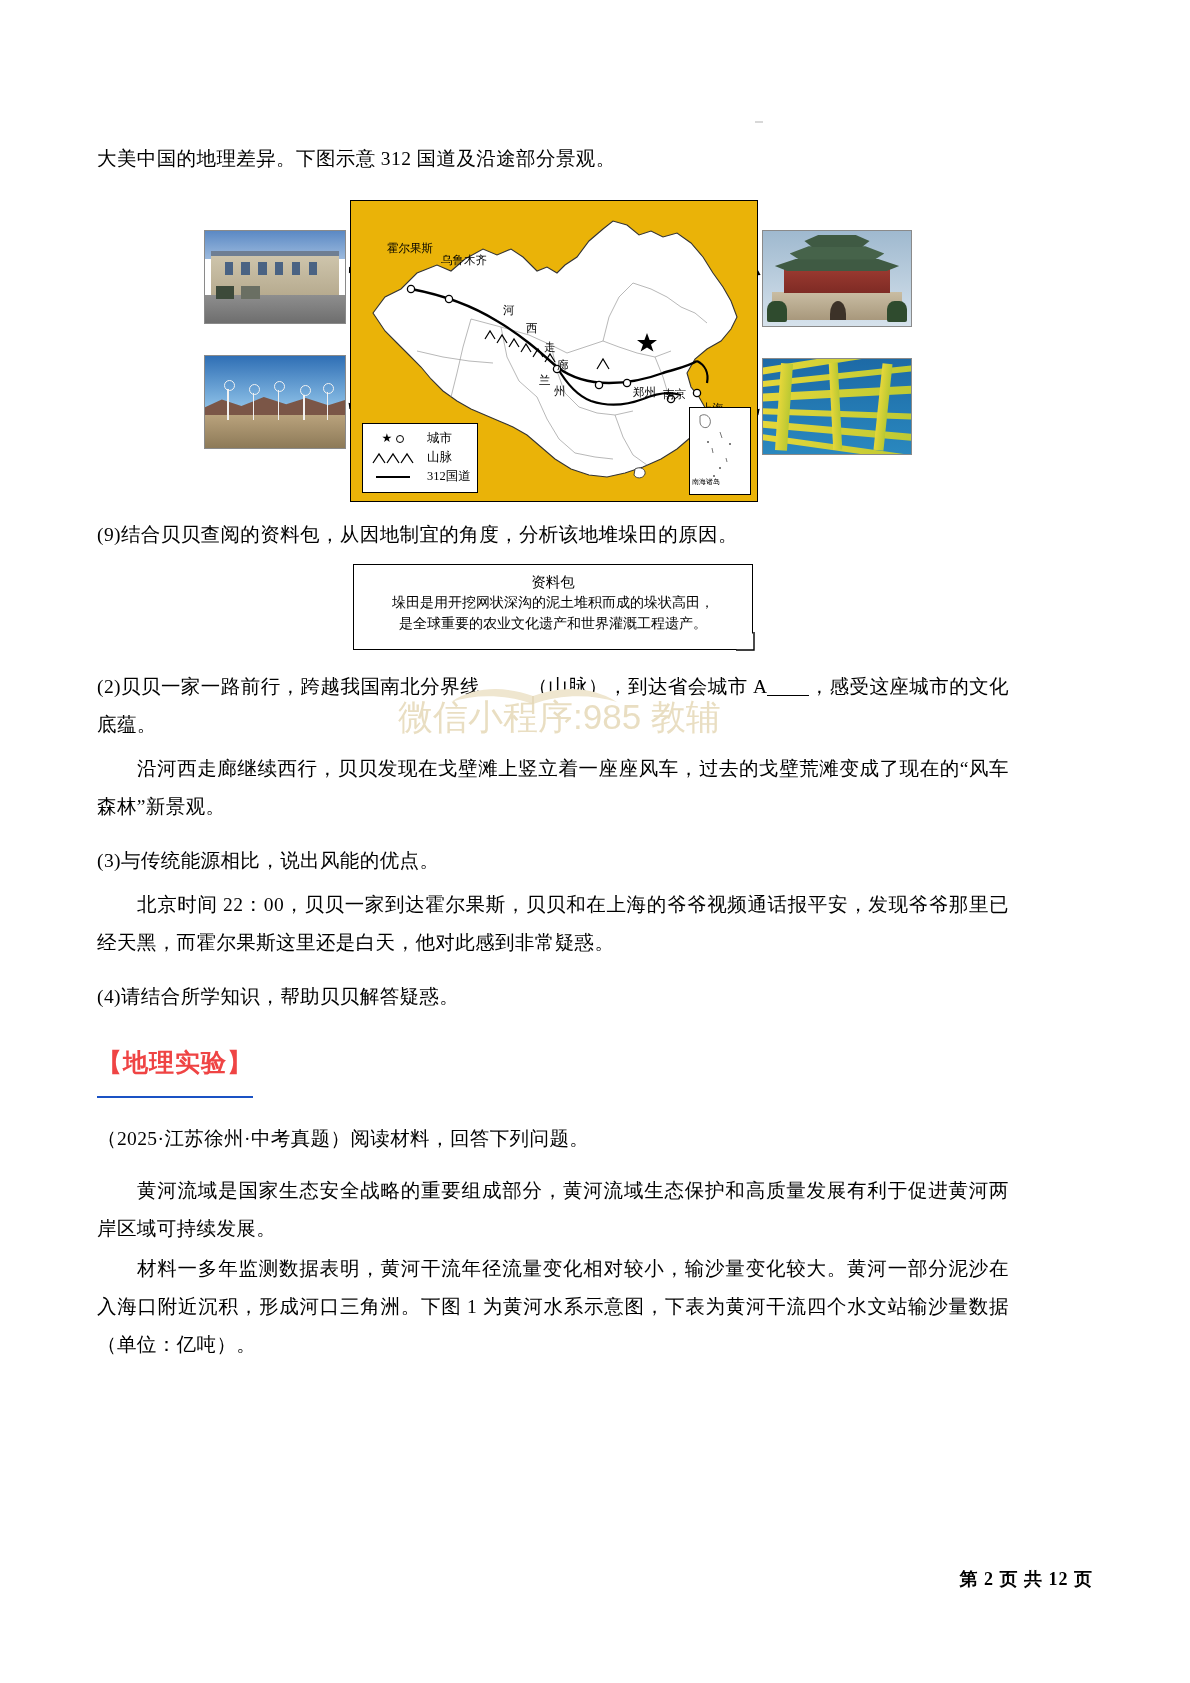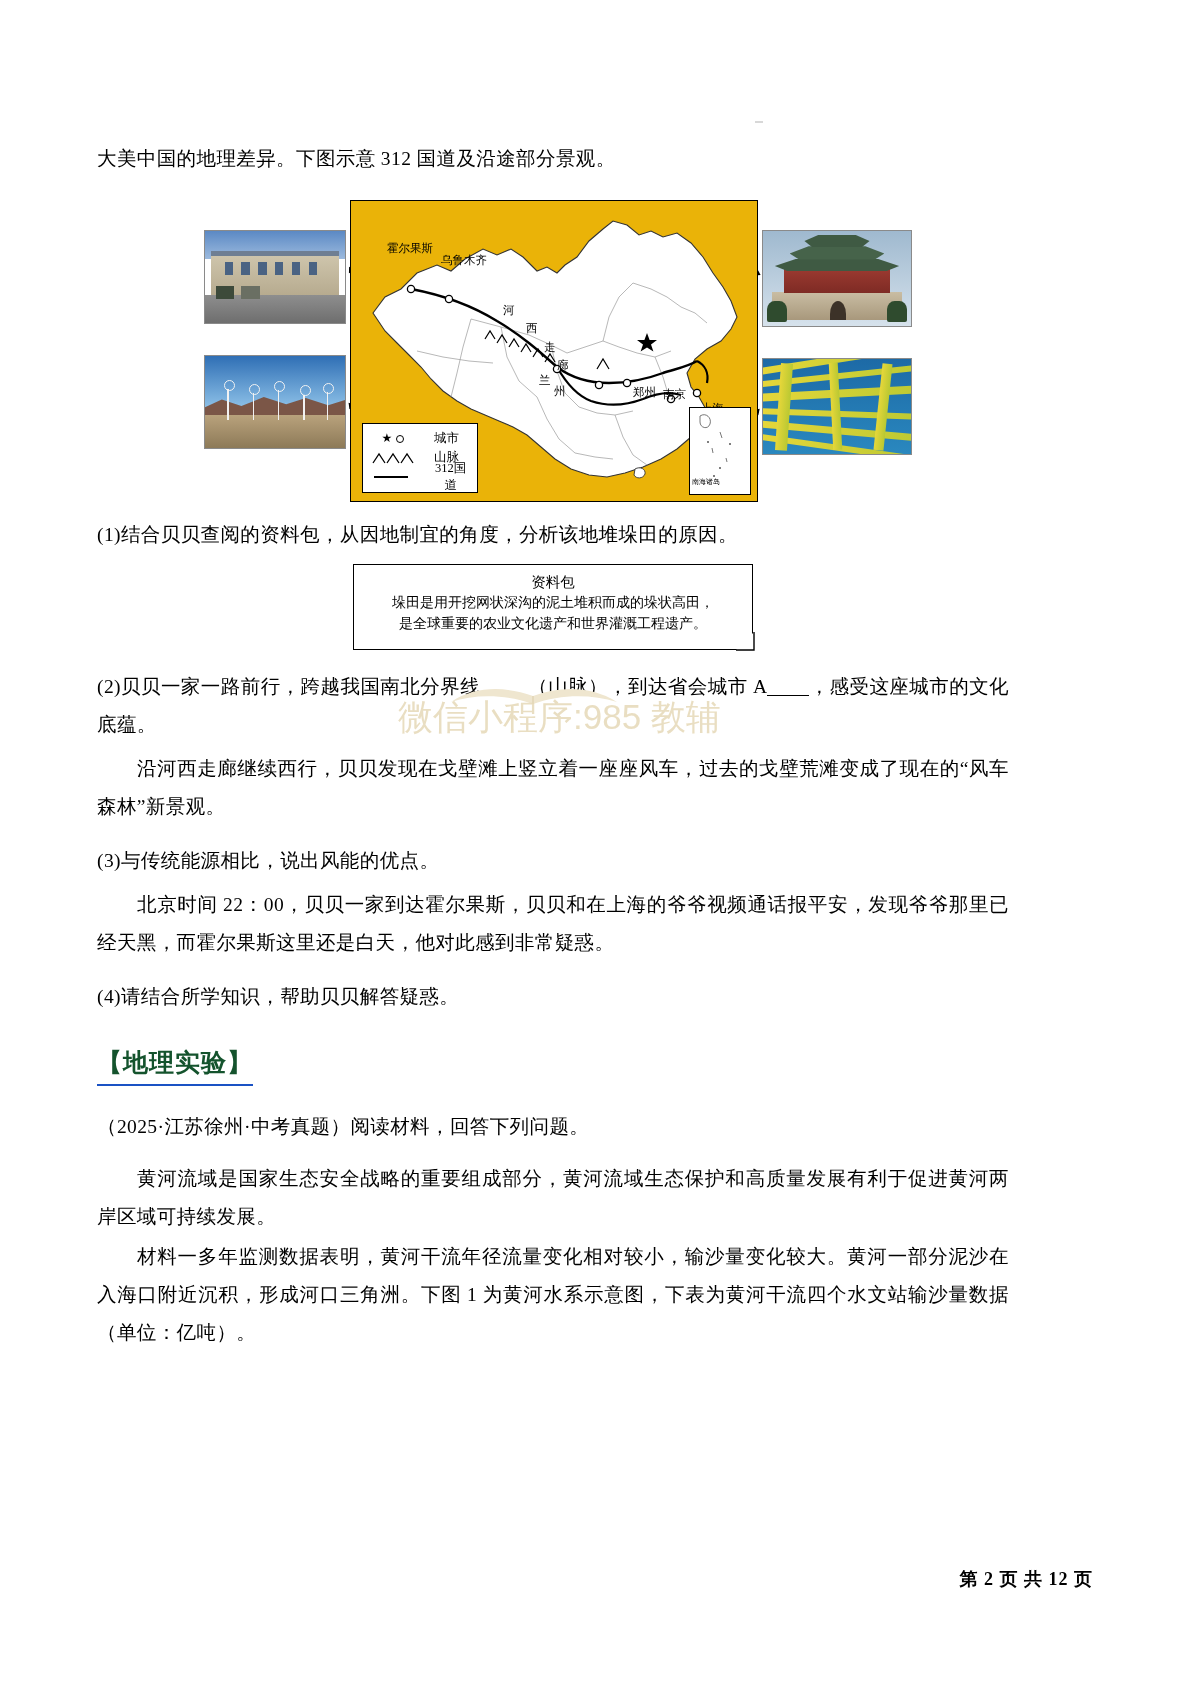--- a/index.html
+++ b/index.html
@@ -149,21 +149,21 @@
     gap: 4px;
     font-size: 11px;
   }
   .legend-sym .dot-open {
     width: 6px; height: 6px; border: 1.2px solid #000; border-radius: 50%;
     display: inline-block;
   }
   .legend-sym .line-sym {
     width: 34px; height: 0; border-top: 2.2px solid #000; display: inline-block;
   }
-  .legend-txt { font-size: 12.5px; margin-left: 17px; text-align: center; }
+  .legend-txt { font-size: 12.5px; margin-left: 10px; }
   .inset-box {
     position: absolute;
     right: 6px;
     bottom: 6px;
     width: 60px;
     height: 86px;
     border: 1px solid #000;
     background: #fff;
   }
   .inset-label {
@@ -194,27 +194,27 @@
   }
   .callout .ln {
     text-align: center;
     font-size: 14px;
     line-height: 21px;
   }
   .tail-svg { position: absolute; left: 617px; top: 60px; }
 
   
   .sec-header {
-    color: #14532d;
+    color: #ef4444;
     font-size: 25px;
     font-weight: bold;
     letter-spacing: 1px;
     display: inline-block;
     border-bottom: 2.5px solid #1a52c4;
-    padding-bottom: 5px;
+    padding-bottom: 17px;
     margin-top: 30px;
     font-family: "Liberation Sans", sans-serif;
   }
 
   
   .footer {
     position: absolute;
     right: 97px;
     bottom: 92px;
     font-size: 18px;
@@ -454,21 +454,21 @@
             <circle cx="30" cy="60" r="1" fill="#555"></circle>
             <circle cx="40" cy="36" r="1" fill="#555"></circle>
             <circle cx="24" cy="68" r="1" fill="#555"></circle>
           </svg>
           <span class="inset-label">南海诸岛</span>
         </div>
       </div>
     </div>
 
 
-    <p class="para q-line">(1)结合贝贝查阅的资料包，从因地制宜的角度，分析该地堆垛田的原因。</p>
+    <p class="para q-line">(9)结合贝贝查阅的资料包，从因地制宜的角度，分析该地堆垛田的原因。</p>
 
     <div class="callout-wrap">
       <div class="callout">
         <div class="title">资料包</div>
         <div class="ln">垛田是用开挖网状深沟的泥土堆积而成的垛状高田，</div>
         <div class="ln">是全球重要的农业文化遗产和世界灌溉工程遗产。</div>
       </div>
       <svg class="tail-svg" width="50" height="40">
         <path d="M22,26 L40,26 L40,8" fill="#fff" stroke="#000" stroke-width="1.4"></path>
       </svg>

